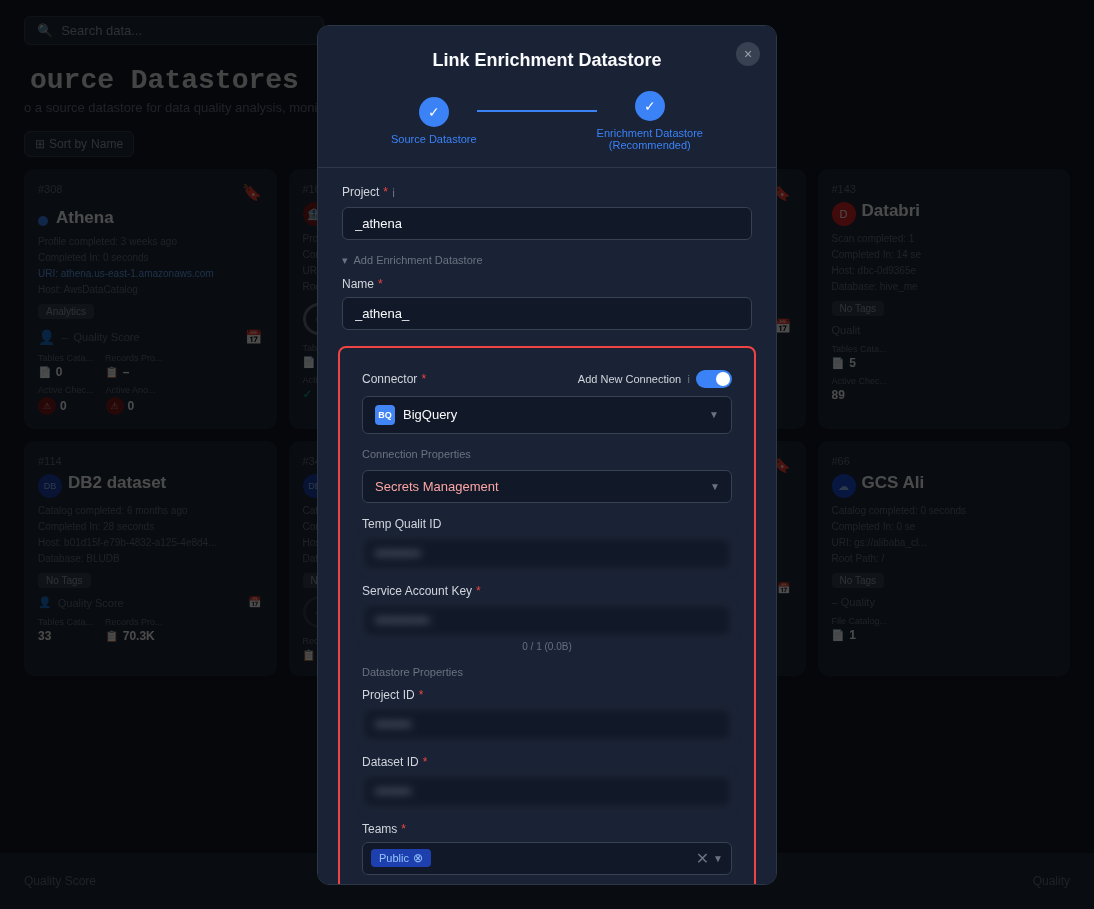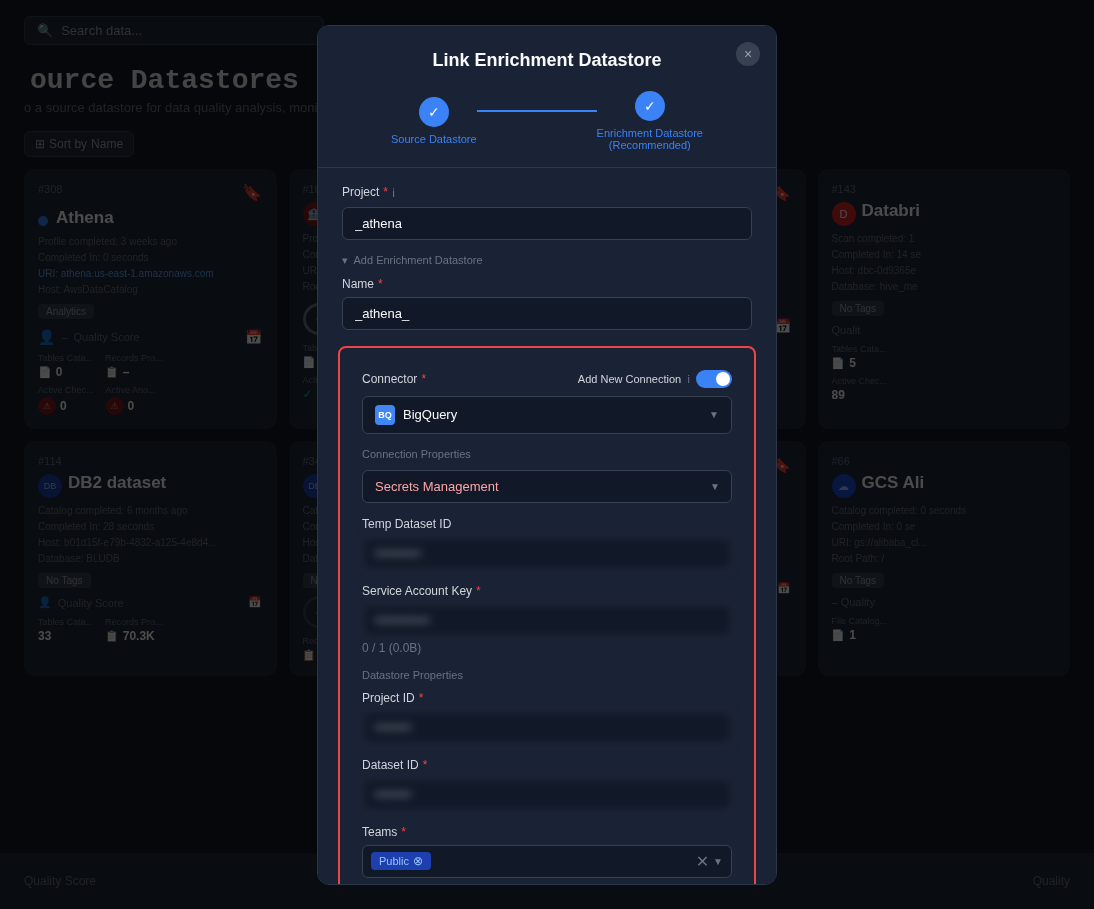--- a/index.html
+++ b/index.html
@@ -378,23 +378,23 @@
       font-size: 9px;
       font-weight: 700;
     }
 
     .blurred-input {
       filter: blur(4px);
       color: #9ca3af;
     }
 
     .char-count {
-      text-align: left;
+      text-align: center;
       color: #6b7280;
-      font-size: 12px;
+      font-size: 10px;
       margin-top: 4px;
     }
 
     .section-title {
       color: #6b7280;
       font-size: 11px;
       margin-bottom: 10px;
       margin-top: 14px;
     }
 
@@ -943,21 +943,21 @@
 
         <div class="form-group">
           <div class="select-wrapper">
             <div class="select-input">
               <span>Secrets Management</span>
             </div>
           </div>
         </div>
 
         <div class="form-group">
-          <div class="form-label">Temp Dataset ID</div>
+          <div class="form-label">Temp Qualit ID</div>
           <input class="form-input blurred-input" type="text" value="••••••••••" style="">
         </div>
 
         <div class="form-group">
           <div class="form-label">
             <span>Service Account Key</span>
             <span class="required">*</span>
           </div>
           <input class="form-input blurred-input" type="text" value="••••••••••••" style="">
           <div class="char-count">0 / 1 (0.0B)</div>

